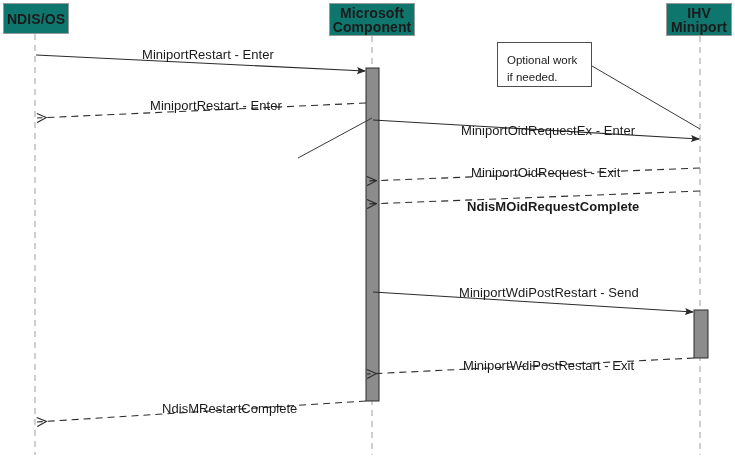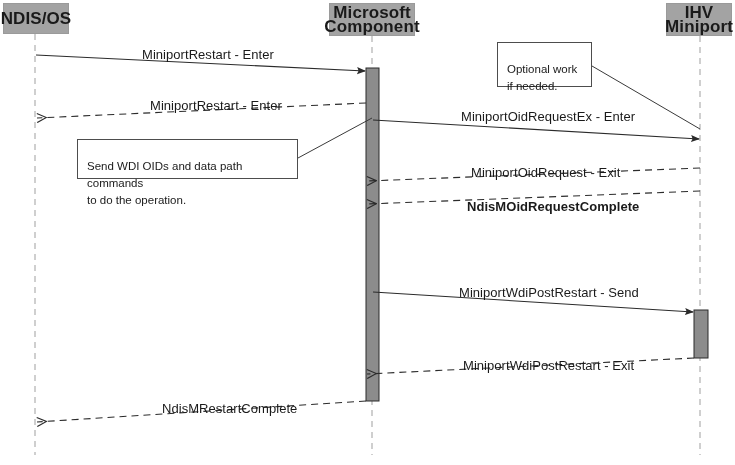--- a/index.html
+++ b/index.html
@@ -22,43 +22,43 @@
     position: absolute;
     left: 0;
     top: 0;
     width: 735px;
     height: 465px;
   }
   .lifeline-header {
     position: absolute;
     box-sizing: border-box;
     border: 1px solid #9a9a9a;
-    background: #a3a3a3;
+    background: #0f766e;
     color: #1a1a1a;
     font-family: "Liberation Sans", sans-serif;
-    font-size: 17px;
+    font-size: 14px;
     font-weight: bold;
     line-height: 14px;
     text-align: center;
     display: flex;
     align-items: center;
     justify-content: center;
     padding: 2px 16px;
     letter-spacing: 0.1px;
   }
   .note-box {
     position: absolute;
     box-sizing: border-box;
     border: 1px solid #4d4d4d;
     background: #ffffff;
     color: #1a1a1a;
     font-family: "Liberation Sans", sans-serif;
     font-size: 11.5px;
     line-height: 17px;
-    padding: 18px 8px 6px 9px;
+    padding: 9px 8px 6px 9px;
     text-align: left;
   }
   .msg-label {
     position: absolute;
     color: #1a1a1a;
     font-family: "Liberation Sans", sans-serif;
     font-size: 13px;
     line-height: 13px;
     white-space: nowrap;
     letter-spacing: 0.05px;
@@ -118,31 +118,27 @@
   <div class="lifeline-header" id="header-microsoft-component" style="left: 329px; top: 3px; width: 86px; height: 33px;">
     <span>
       <span>Microsoft</span><br>
       <span>Component</span>
     </span>
   </div>
 
   <div id="message-labels-layer">
       <div class="msg-label" style="left: 142px; top: 48px;">MiniportRestart - Enter</div>
       <div class="msg-label" style="left: 150px; top: 99px;">MiniportRestart - Enter</div>
-      <div class="msg-label" style="left: 461px; top: 110px;">MiniportOidRequestEx - Enter</div>
+      <div class="msg-label" style="left: 461px; top: 124px;">MiniportOidRequestEx - Enter</div>
       <div class="msg-label" style="left: 471px; top: 166px;">MiniportOidRequest - Exit</div>
       <div class="msg-label" style="left: 467px; top: 200px; font-weight: bold;">NdisMOidRequestComplete</div>
       <div class="msg-label" style="left: 459px; top: 286px;">MiniportWdiPostRestart - Send</div>
       <div class="msg-label" style="left: 463px; top: 359px;">MiniportWdiPostRestart - Exit</div>
       <div class="msg-label" style="left: 162px; top: 402px;">NdisMRestartComplete</div>
     </div>
 
-  <div class="note-box" id="note-send-wdi-oids" style="left: 77px; top: 139px; width: 221px; height: 40px;">
-    <span>Send WDI OIDs and data path commands</span><br>
-    <span>to do the operation.</span>
-  </div>
 
   <div class="note-box" id="note-optional-work" style="left: 497px; top: 42px; width: 95px; height: 45px;">
     <span>Optional work</span><br>
     <span>if needed.</span>
   </div>
 
 </div>
 
 </body></html>

